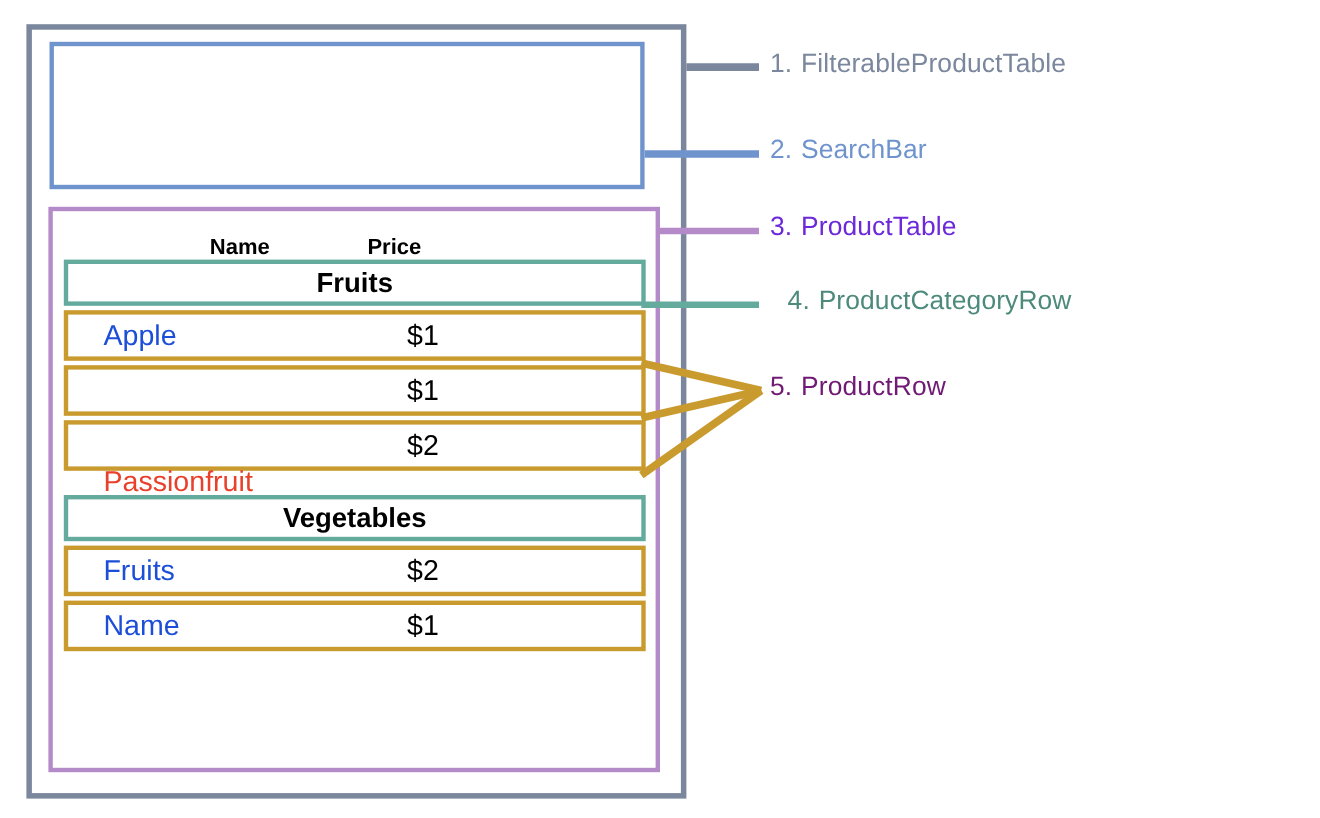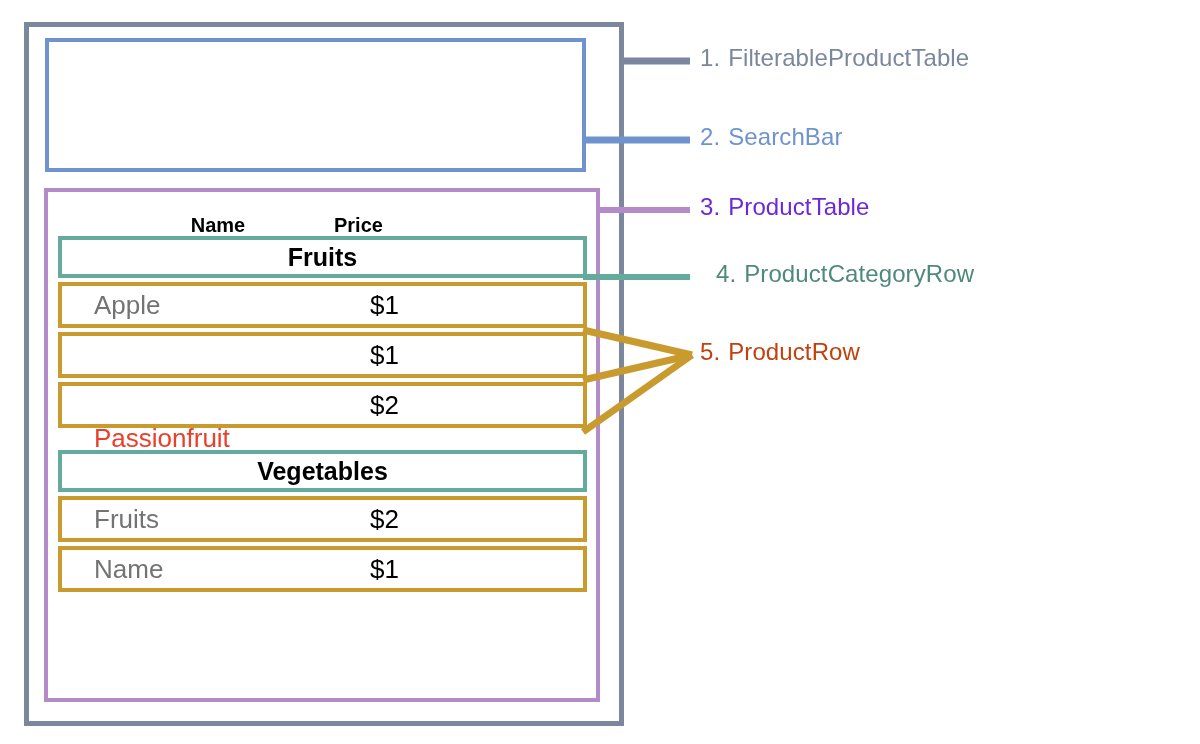--- a/index.html
+++ b/index.html
@@ -165,21 +165,21 @@
     background: #ffffff;
     z-index: 4;
   }
   .prod-name {
     position: absolute;
     left: 32px;
     top: 50%;
     transform: translateY(-50%);
     font-family: "Liberation Sans", sans-serif;
     font-size: 26px;
-    color: #737373;
+    color: #1d4ed8;
     white-space: nowrap;
   }
   .prod-name.out-of-stock { color: #e8402a; margin-top: 33px; }
   .prod-price {
     position: absolute;
     left: 308px;
     top: 50%;
     transform: translateY(-50%);
     font-family: "Liberation Sans", sans-serif;
     font-size: 26px;
@@ -286,17 +286,17 @@
   </div>
 
   <div class="legend-item" style="left:700px; top:195px; color:#6d28d9;">
     <span class="legend-num">3.</span><span>ProductTable</span>
   </div>
 
   <div class="legend-item" style="left:716px; top:262px; color:#4e8a7c;">
     <span class="legend-num">4.</span><span>ProductCategoryRow</span>
   </div>
 
-  <div class="legend-item" style="left:700px; top:340px; color:#c2410c;">
+  <div class="legend-item" style="left:700px; top:340px; color:#701a75;">
     <span class="legend-num">5.</span><span>ProductRow</span>
   </div>
 
 </div>
 
 </body></html>

